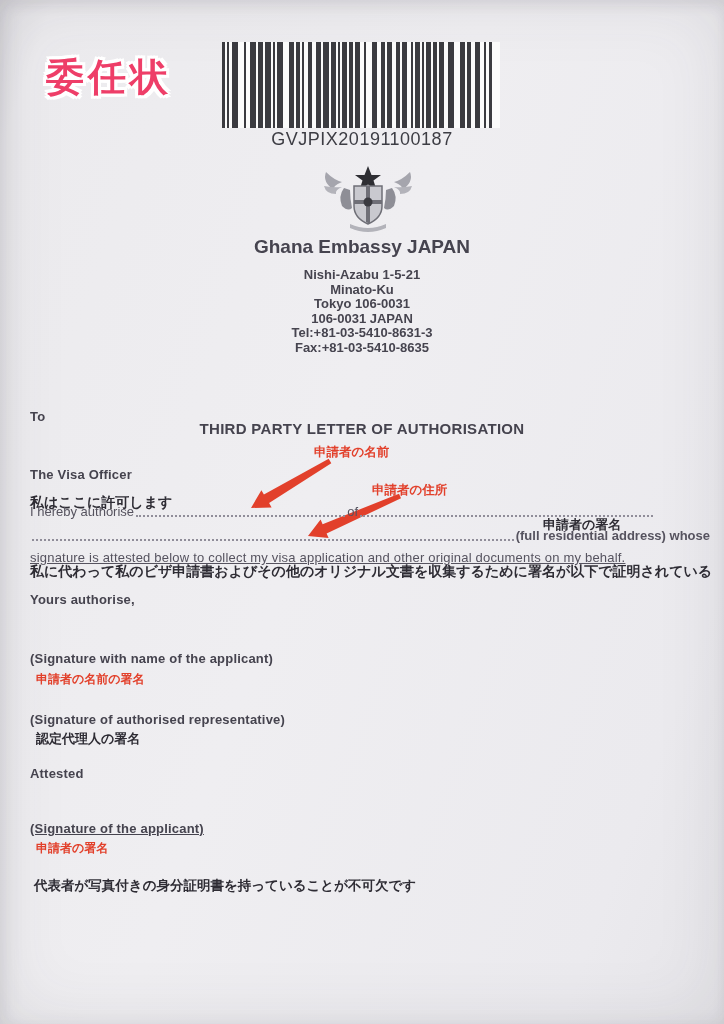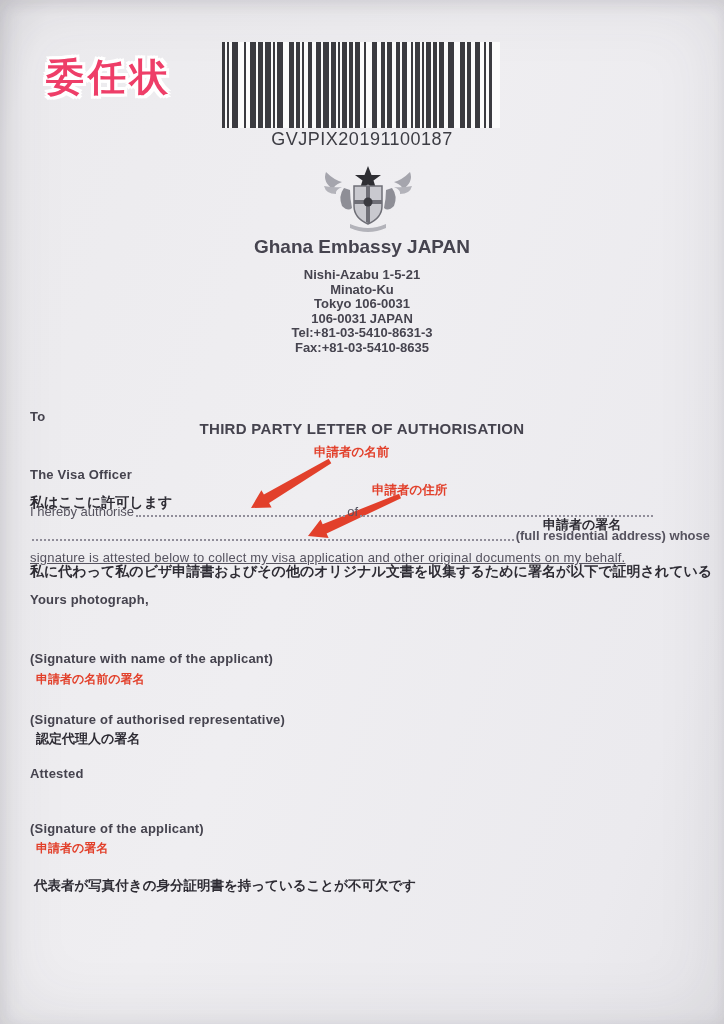--- a/index.html
+++ b/index.html
@@ -175,28 +175,28 @@
   </div>
   <div class="abs jp" style="left:543px;top:516px;font-size:13px;">申請者の署名</div>
   <div class="abs leader" style="left:30px;top:527px;width:680px;font-weight:bold;">
     <span class="dots" style="flex:1;"></span>
     <span class="t">(full residential address) whose</span>
   </div>
 
   <div class="abs plain" style="left:30px;top:550px;width:690px;">signature is attested below to collect my visa application and other original documents on my behalf.</div>
   <div class="abs jp" style="left:30px;top:563px;width:690px;">私に代わって私のビザ申請書およびその他のオリジナル文書を収集するために署名が以下で証明されている</div>
 
-  <div class="abs lbl" style="left:30px;top:592px;">Yours photograph,</div>
+  <div class="abs lbl" style="left:30px;top:592px;">Yours authorise,</div>
 
   <div class="abs lbl" style="left:30px;top:651px;">(Signature with name of the applicant)</div>
   <div class="abs jp-red" style="left:36px;top:671px;">申請者の名前の署名</div>
 
   <div class="abs lbl" style="left:30px;top:712px;">(Signature of authorised representative)</div>
   <div class="abs jp" style="left:36px;top:730px;font-size:13px;">認定代理人の署名</div>
 
   <div class="abs lbl" style="left:30px;top:766px;">Attested</div>
 
-  <div class="abs lbl" style="left:30px;top:821px;">(Signature of the applicant)</div>
+  <div class="abs lbl" style="left:30px;top:821px;text-decoration:underline;">(Signature of the applicant)</div>
   <div class="abs jp-red" style="left:36px;top:840px;">申請者の署名</div>
 
   <div class="abs jp" style="left:34px;top:877px;font-size:13.5px;">代表者が写真付きの身分証明書を持っていることが不可欠です</div>
 
 </div>
 
 </body></html>

